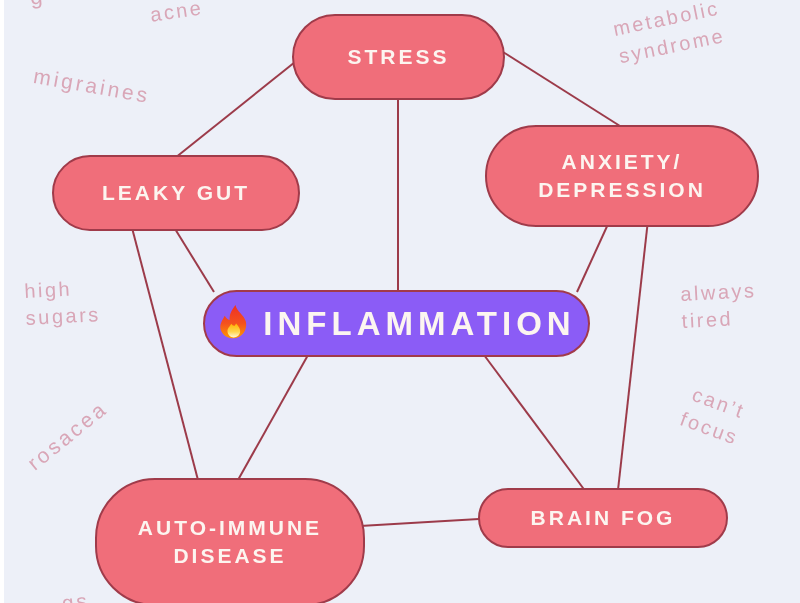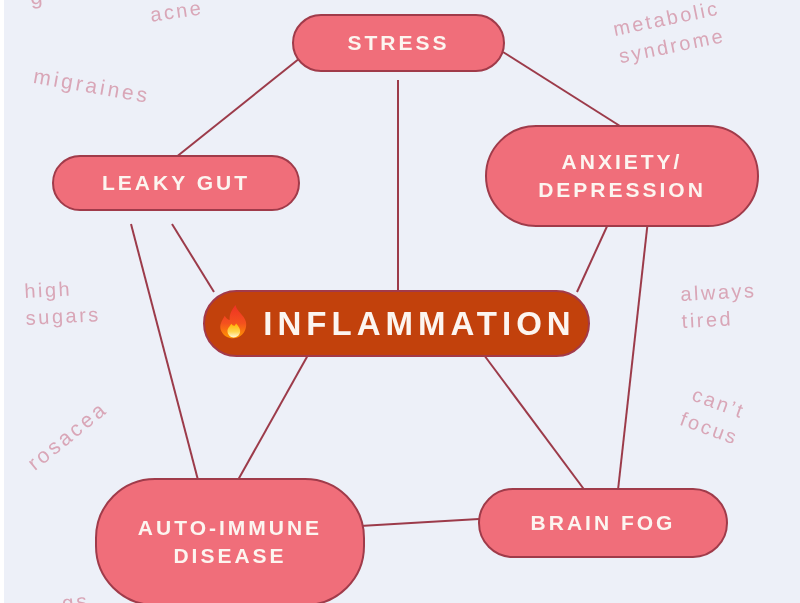--- a/index.html
+++ b/index.html
@@ -9,30 +9,30 @@
 
   svg.wires{position:absolute;left:0;top:0;width:800px;height:603px;}
 
   
   .node{
     position:absolute;display:flex;align-items:center;justify-content:center;
     background:#f06e7a;border:2px solid #a03b4a;border-radius:60px;
     color:#fcf5f0;font-weight:700;font-size:21px;letter-spacing:3px;
     text-align:center;line-height:28px;white-space:pre-line;box-sizing:border-box;
   }
-  .n-stress      {left:292px;top:14px; width:213px;height:58px;}
-  .n-leaky       {left:52px; top:155px;width:248px;height:56px;}
+  .n-stress      {left:292px;top:14px; width:213px;height:86px;}
+  .n-leaky       {left:52px; top:155px;width:248px;height:76px;}
   .n-anxiety     {left:485px;top:125px;width:274px;height:102px;}
   .n-autoimmune  {left:95px; top:478px;width:270px;height:128px;}
-  .n-brainfog    {left:478px;top:488px;width:250px;height:70px;}
+  .n-brainfog    {left:478px;top:488px;width:250px;height:60px;}
 
   .n-center{
     position:absolute;left:203px;top:290px;width:387px;height:67px;
     display:flex;align-items:center;justify-content:center;
-    background:#c2410c;border:2px solid #a23a4a;border-radius:40px;
+    background:#8b5cf6;border:2px solid #a23a4a;border-radius:40px;
     color:#fcf5f0;font-weight:700;font-size:33px;letter-spacing:5px;
     box-sizing:border-box;
   }
   .n-center .flame{width:37px;height:40px;margin-right:9px;flex:0 0 auto;}
 
   
   .bg-word{
     position:absolute;color:#d9a6b7;font-size:20px;font-weight:400;
     letter-spacing:2.5px;line-height:27px;white-space:pre-line;
   }

